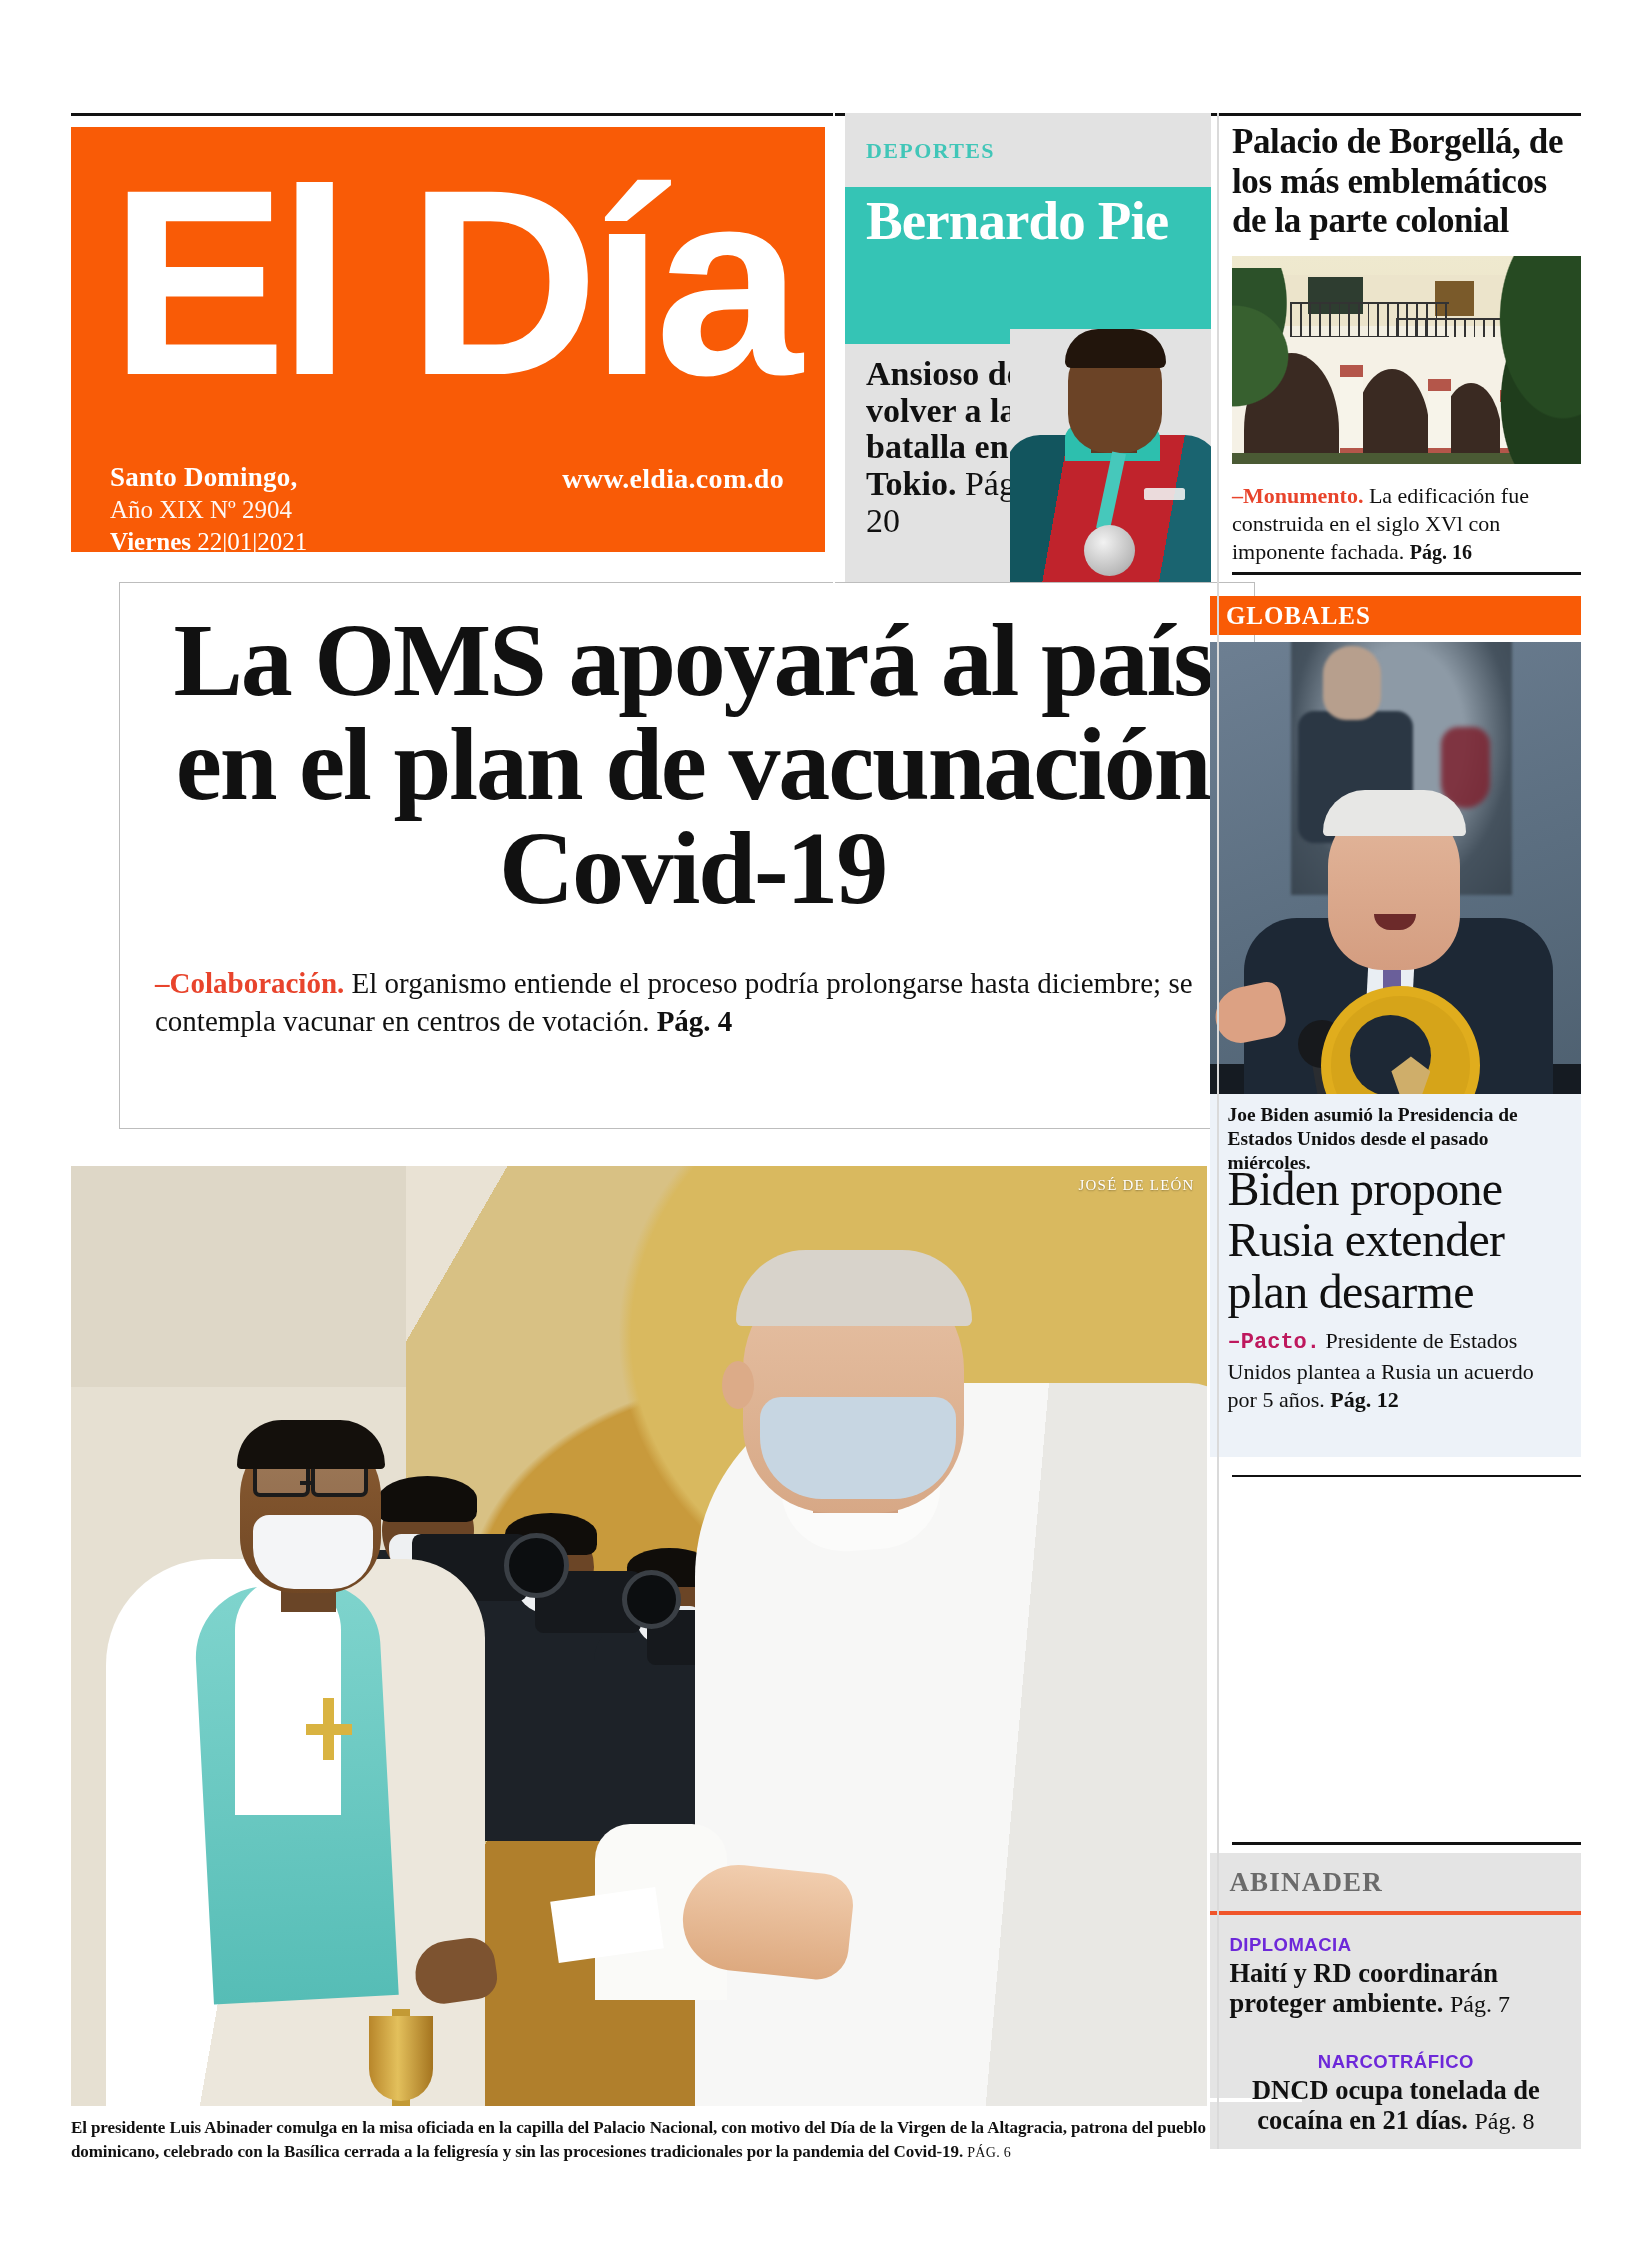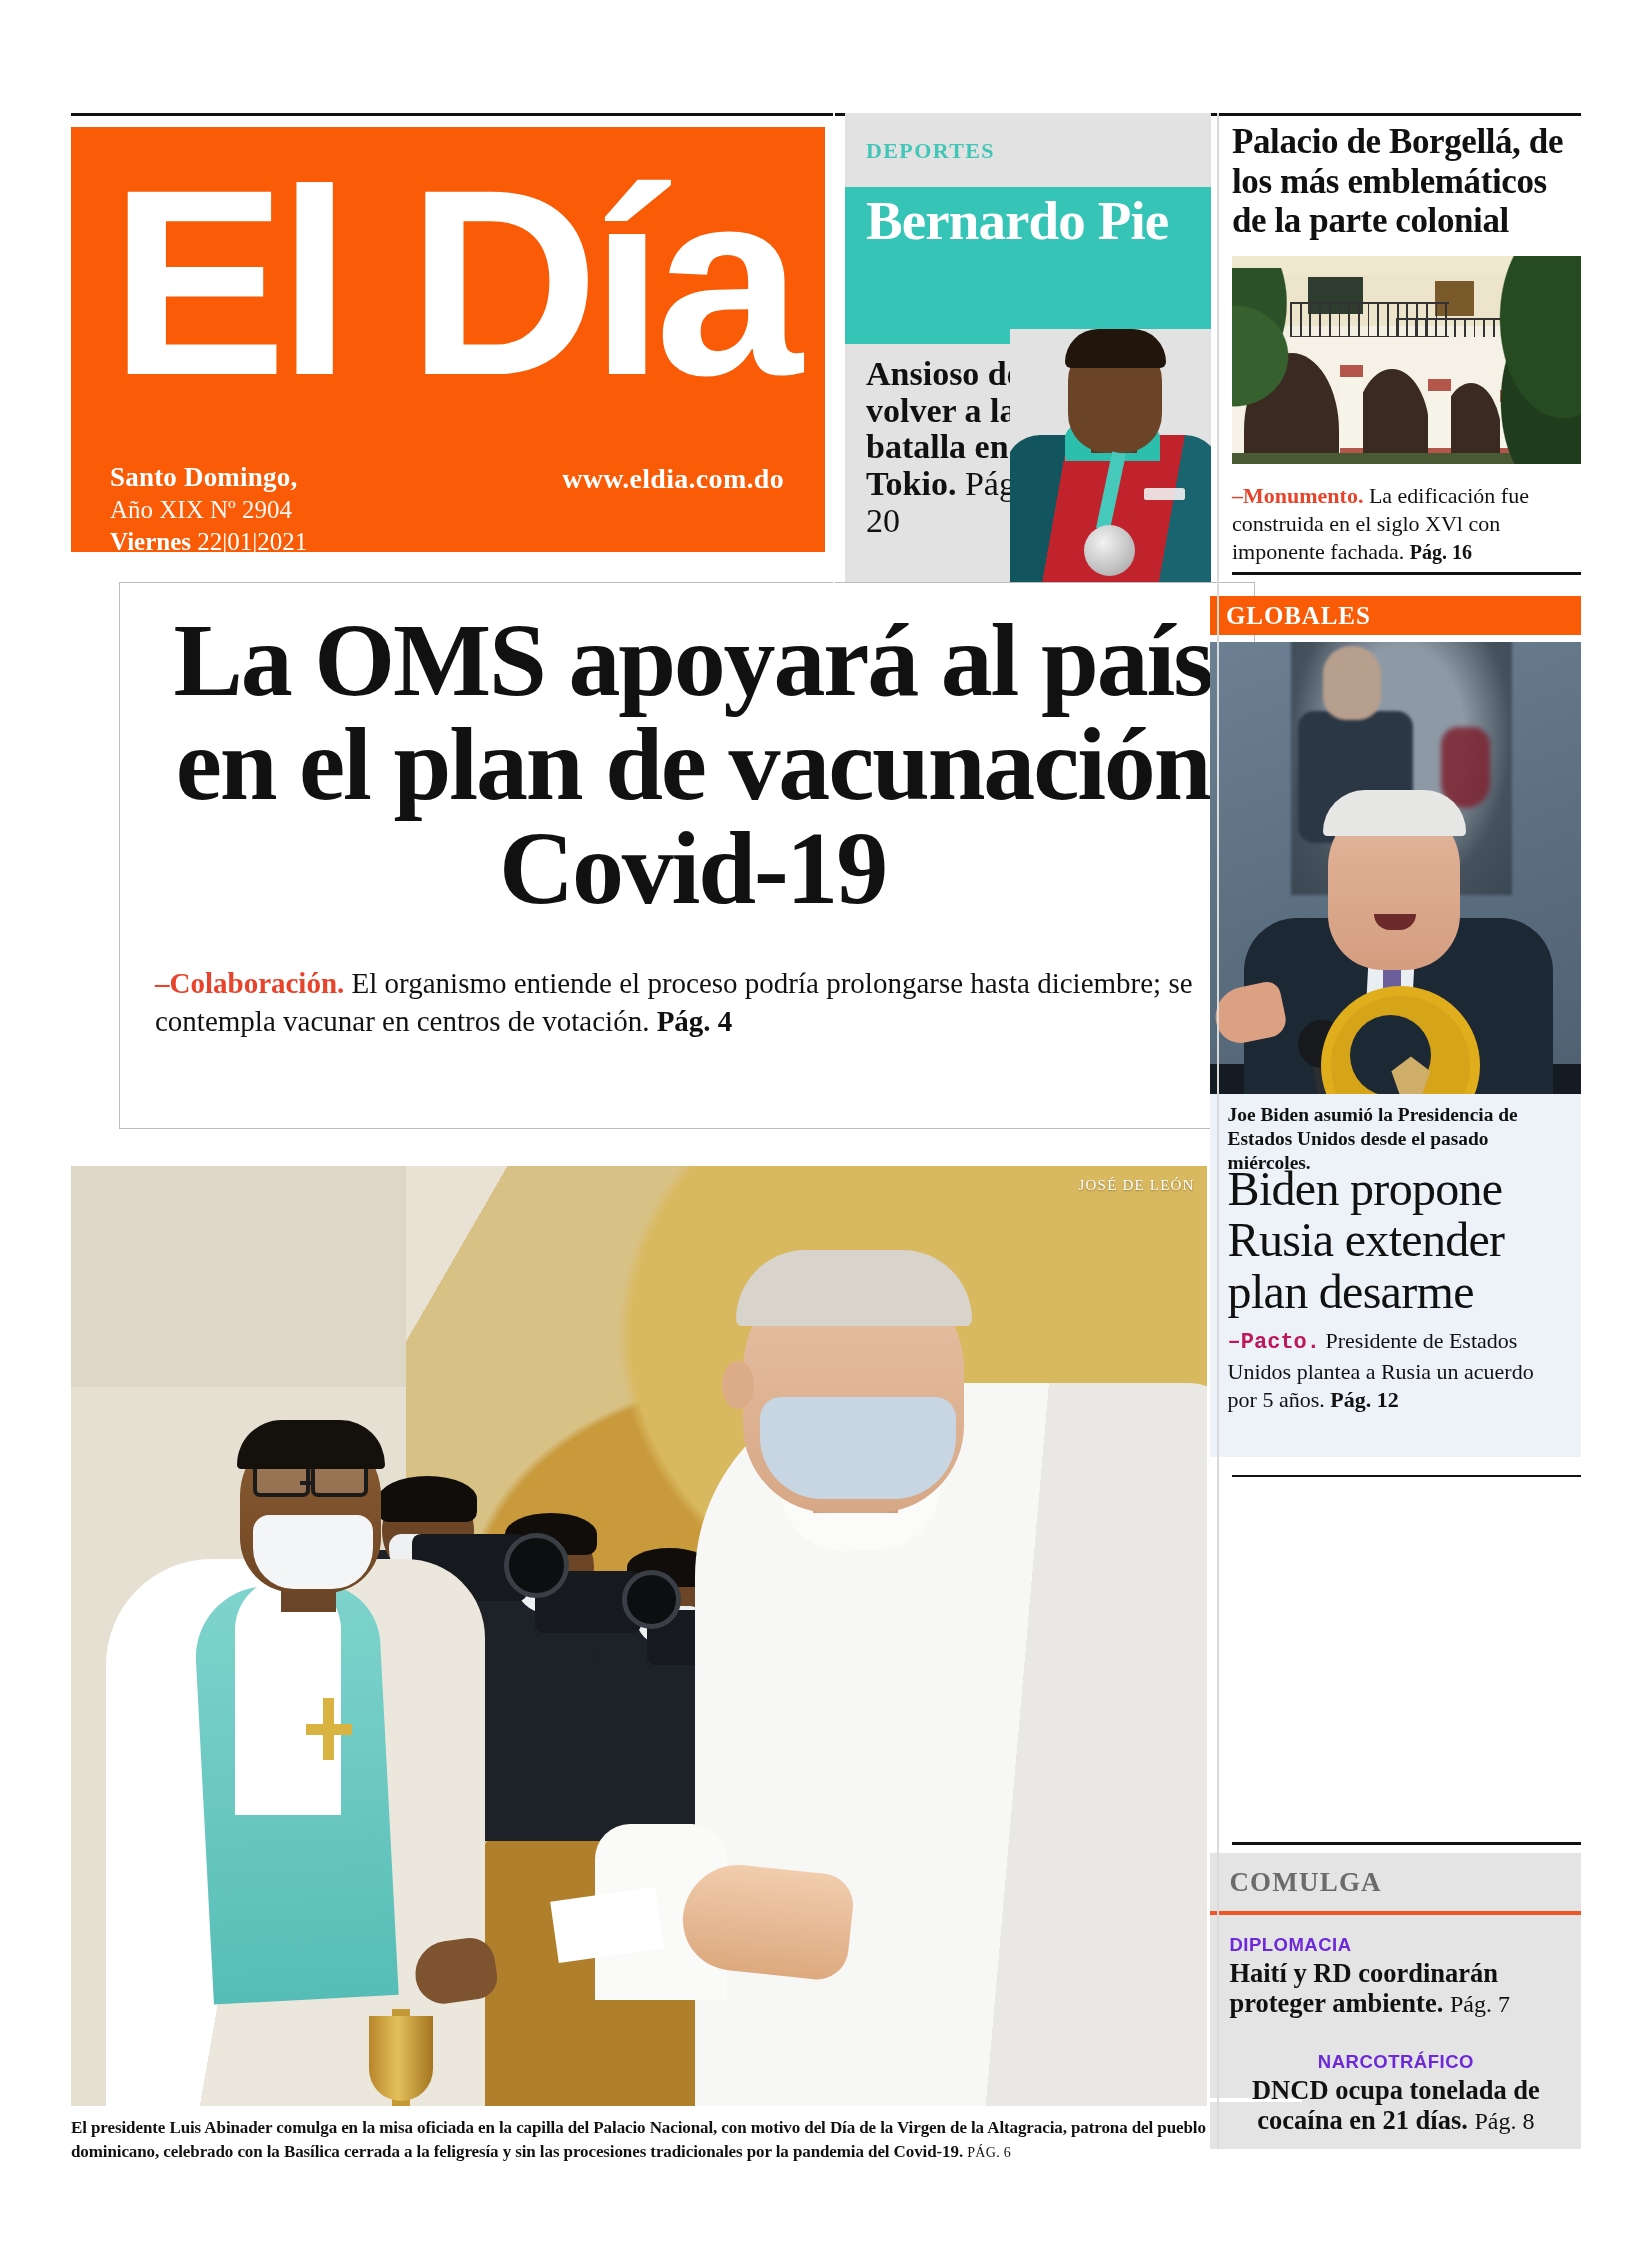--- a/index.html
+++ b/index.html
@@ -556,21 +556,21 @@
       <span class="tag">–<span>Pacto.</span></span>
       <span>Presidente de Estados Unidos plantea a Rusia un acuerdo por 5 años.</span>
       <span class="pg">Pág. 12</span>
     </div>
   </div>
   <div class="rule-h" style="left:1232px;top:1475px;width:349px;height:1.8px;"></div>
 
   <div class="rule-h" style="left:1232px;top:1842px;width:349px;height:2.6px;"></div>
 
   <div class="sumario">
-    <div class="title">COMULGA</div>
+    <div class="title">ABINADER</div>
     <div class="tr"></div>
     <div class="sum-item" style="top:81px;">
       <div class="k">DIPLOMACIA</div>
       <div class="t">
         <span>Haití y RD coordinarán proteger ambiente.</span>
         <span class="pg">Pág. 7</span>
       </div>
     </div>
     <div class="sum-sep" style="top:245px;"></div>
     <div class="sum-item" style="top:198px;text-align:center;">

